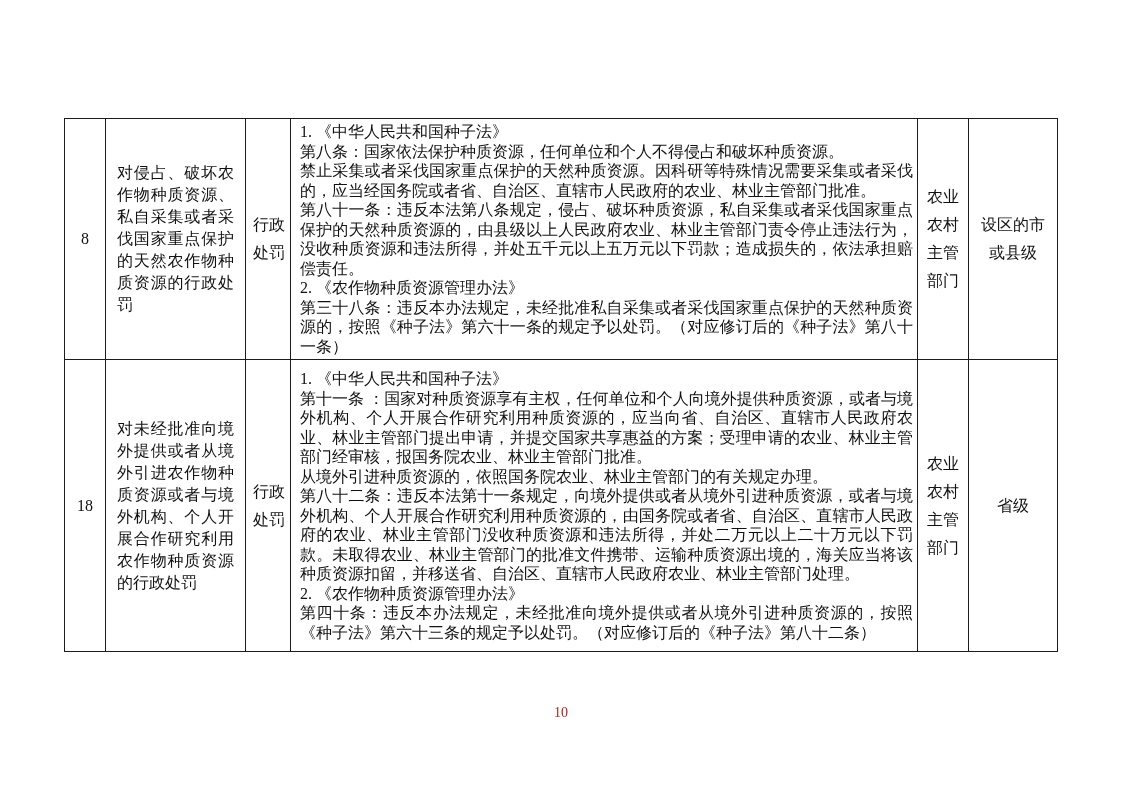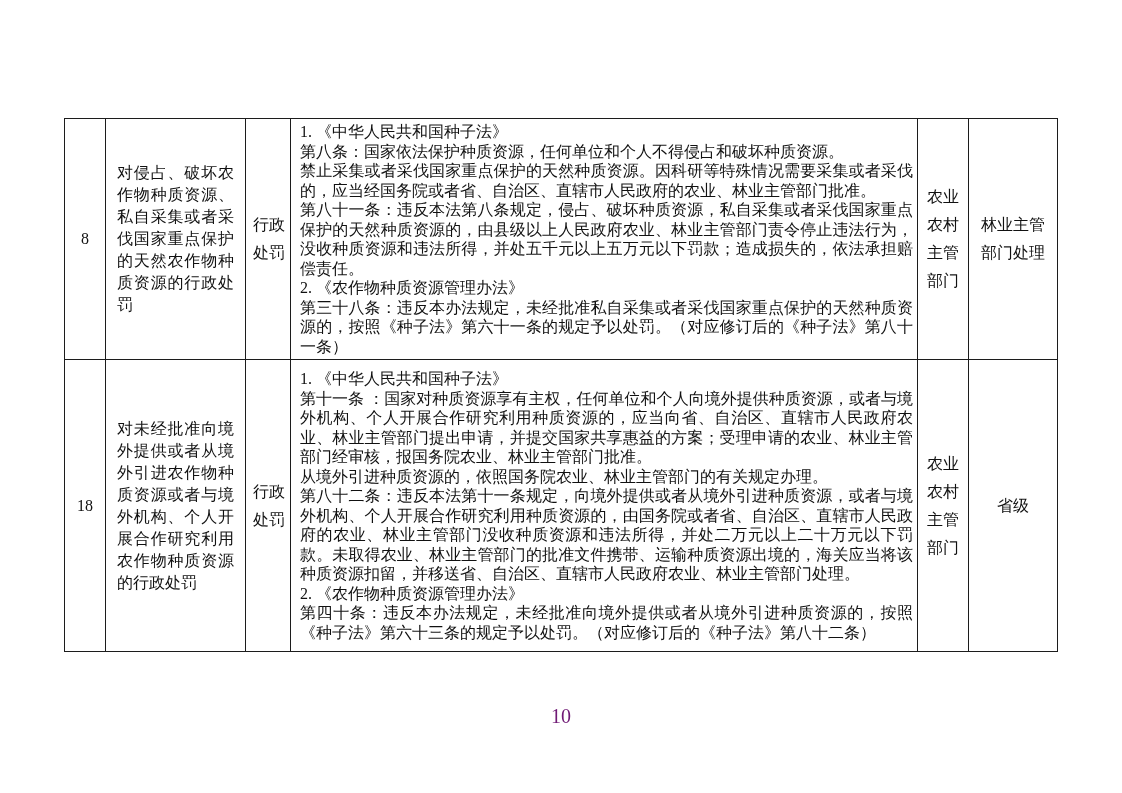--- a/index.html
+++ b/index.html
@@ -64,22 +64,22 @@
     padding: 0 8px;
     text-align: center;
     line-height: 28px;
     word-break: break-all;
   }
   .page-number {
     position: absolute;
     left: 0; right: 0;
     top: 705px;
     text-align: center;
-    font-size: 20px;
-    color: #701a75;
+    font-size: 14px;
+    color: #b91c1c;
   }
 </style>
 </head>
 <body>
 
 <div class="page">
 
   <table class="doc-table">
     <colgroup>
       <col style="width:41px">
@@ -96,21 +96,21 @@
         <td class="cell-type">行政处罚</td>
         <td class="cell-legal">
             <div class="para">1. 《中华人民共和国种子法》</div>
             <div class="para">第八条：国家依法保护种质资源，任何单位和个人不得侵占和破坏种质资源。</div>
             <div class="para">禁止采集或者采伐国家重点保护的天然种质资源。因科研等特殊情况需要采集或者采伐的，应当经国务院或者省、自治区、直辖市人民政府的农业、林业主管部门批准。</div>
             <div class="para">第八十一条：违反本法第八条规定，侵占、破坏种质资源，私自采集或者采伐国家重点保护的天然种质资源的，由县级以上人民政府农业、林业主管部门责令停止违法行为，没收种质资源和违法所得，并处五千元以上五万元以下罚款；造成损失的，依法承担赔偿责任。</div>
             <div class="para">2. 《农作物种质资源管理办法》</div>
             <div class="para">第三十八条：违反本办法规定，未经批准私自采集或者采伐国家重点保护的天然种质资源的，按照《种子法》第六十一条的规定予以处罚。（对应修订后的《种子法》第八十一条）</div>
           </td>
         <td class="cell-dept">农业农村主管部门</td>
-        <td class="cell-level">林业主管部门处理</td>
+        <td class="cell-level">设区的市或县级</td>
       </tr>
       <tr style="height:292px">
         <td class="cell-num">18</td>
         <td class="cell-matter">对未经批准向境外提供或者从境外引进农作物种质资源或者与境外机构、个人开展合作研究利用农作物种质资源的行政处罚</td>
         <td class="cell-type">行政处罚</td>
         <td class="cell-legal">
             <div class="para">1. 《中华人民共和国种子法》</div>
             <div class="para">第十一条 ：国家对种质资源享有主权，任何单位和个人向境外提供种质资源，或者与境外机构、个人开展合作研究利用种质资源的，应当向省、自治区、直辖市人民政府农业、林业主管部门提出申请，并提交国家共享惠益的方案；受理申请的农业、林业主管部门经审核，报国务院农业、林业主管部门批准。</div>
             <div class="para">从境外引进种质资源的，依照国务院农业、林业主管部门的有关规定办理。</div>
             <div class="para">第八十二条：违反本法第十一条规定，向境外提供或者从境外引进种质资源，或者与境外机构、个人开展合作研究利用种质资源的，由国务院或者省、自治区、直辖市人民政府的农业、林业主管部门没收种质资源和违法所得，并处二万元以上二十万元以下罚款。未取得农业、林业主管部门的批准文件携带、运输种质资源出境的，海关应当将该种质资源扣留，并移送省、自治区、直辖市人民政府农业、林业主管部门处理。</div>

